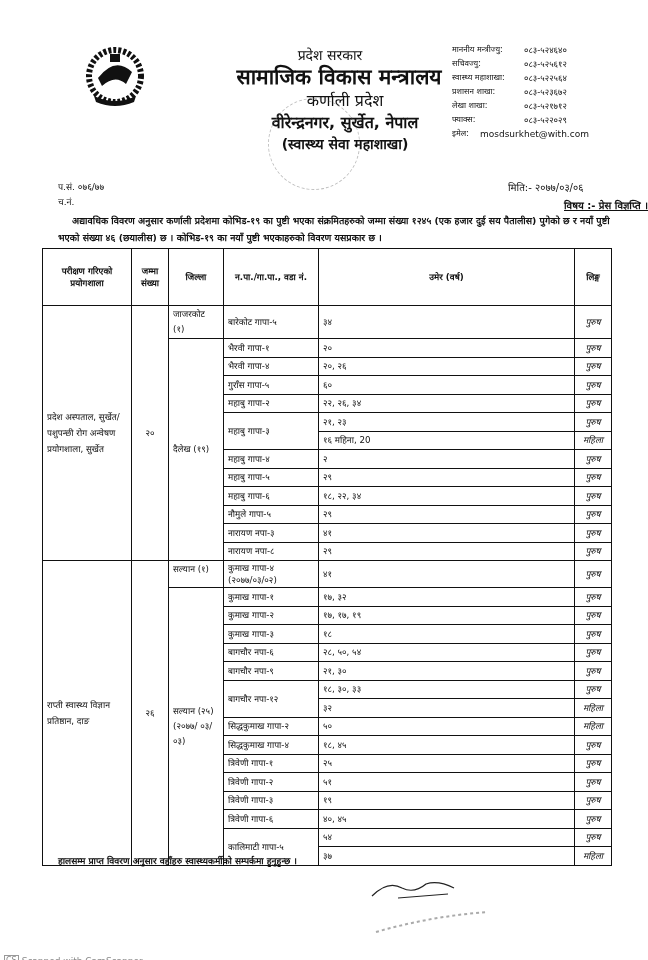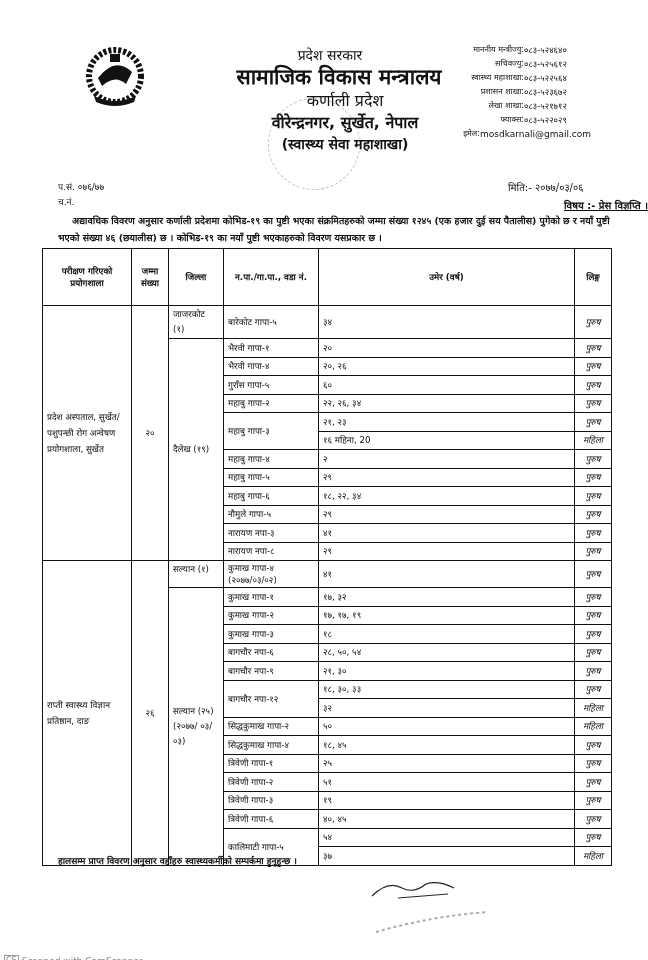--- a/index.html
+++ b/index.html
@@ -8,21 +8,21 @@
   .emblem { left:80px; top:44px; width:70px; height:68px; }
   .hdr-center { left:180px; top:40px; width:300px; text-align:center; }
   .hdr-center .l1 { font-size:14px; line-height:18px; margin-top:6px; }
   .hdr-center .l2 { font-size:21px; line-height:26px; font-weight:bold; margin-left:18px; }
   .hdr-center .l3 { font-size:16px; line-height:22px; font-weight:normal; margin-left:30px;}
   .hdr-center .l4 { font-size:16px; line-height:22px; font-weight:bold; margin-left:30px;}
   .hdr-center .l5 { font-size:14px; line-height:20px; font-weight:bold; margin-left:30px;}
   .stamp { left:268px; top:98px; width:90px; height:90px; border-radius:50%; border:1px dashed #777; opacity:.45; }
   .contacts { left:452px; top:43px; width:190px; font-size:8px; line-height:14px; }
   .contacts .row { display:flex; }
-  .contacts .k { width:72px;text-align:right; }
+  .contacts .k { width:72px; }
   .contacts .v { font-size:8.5px; }
   .contacts .email { font-size:9px; }
   .ref { left:58px; top:180px; font-size:9px; line-height:15px; }
   .date { left:508px; top:180px; font-size:10px; }
   .subject { left:0; width:648px; top:198px; text-align:right; font-size:10px; font-weight:bold; }
   .subject span { text-decoration:underline; }
   .intro { left:58px; top:212px; width:570px; font-size:9.4px; line-height:17px; text-indent:14px; font-weight:bold; }
   table.main { position:absolute; left:42px; top:248px; width:570px; border-collapse:collapse; font-size:8.7px; }
   table.main td, table.main th { border:1.3px solid #111; padding:1px 4px; vertical-align:middle; }
   table.main th { font-weight:bold; text-align:center; font-size:8.7px; height:54px; }
@@ -78,21 +78,21 @@
   <div class="row">
       <span class="k">लेखा शाखा:</span>
       <span class="v">०८३-५२१७१२</span>
     </div>
   <div class="row">
       <span class="k">फ्याक्स:</span>
       <span class="v">०८३-५२२०२९</span>
     </div>
   <div class="row">
       <span class="k" style="width:28px">इमेल:</span>
-      <span class="email">mosdkarnali@gmail.com</span>
+      <span class="email">mosdsurkhet@with.com</span>
     </div>
 </div>
 
 <div class="abs ref">
   <div>प.सं. ०७६/७७</div>
   <div>च.नं.</div>
 </div>
 <div class="abs date">मिति:- २०७७/०३/०६</div>
 
 <div class="abs subject"><span>विषय :- प्रेस विज्ञप्ति ।</span></div>

